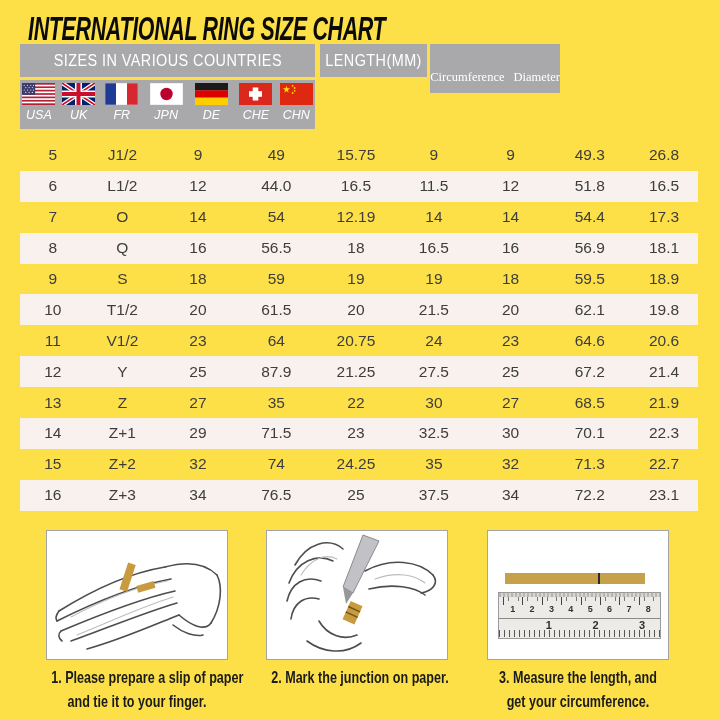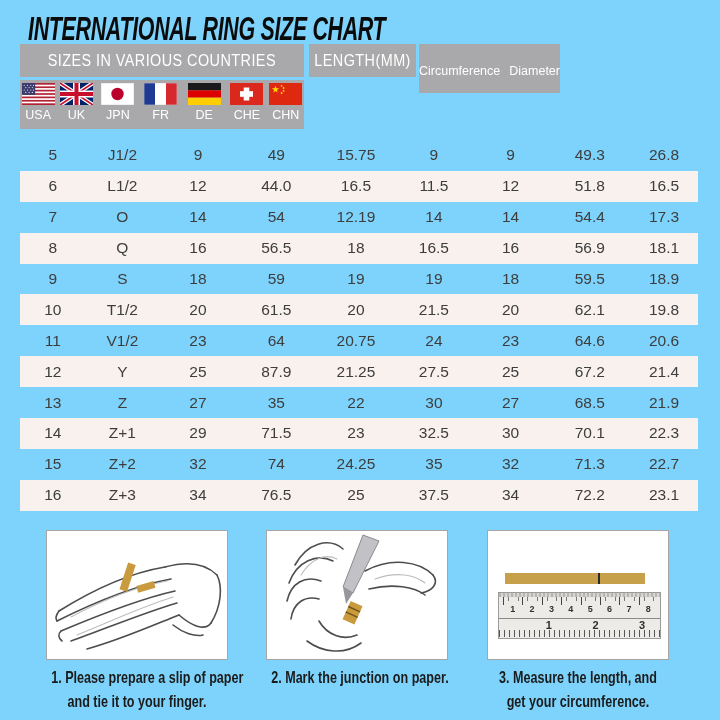--- a/index.html
+++ b/index.html
@@ -1,41 +1,41 @@
 <!DOCTYPE html>
 <html><head>
 <meta charset="utf-8">
 <style>
   * { margin:0; padding:0; box-sizing:border-box; }
   body { width:720px; height:720px; background:#ffffff; font-family:"Liberation Sans", sans-serif; }
-  .page { position:relative; width:720px; height:720px; background:#7dd3fc; overflow:hidden; }
+  .page { position:relative; width:720px; height:720px; background:#fde047; overflow:hidden; }
 
   
   .title{
     position:absolute; left:28px; top:8px; width:680px;
     font-size:34px; font-weight:bold; font-style:italic; color:#0b0b0b;
     letter-spacing:-0.5px; white-space:nowrap;
     transform:scaleX(0.63); transform-origin:left center; line-height:40px;
   }
 
   
   .thead{ position:absolute; left:20px; top:44px; width:540px; height:85px; display:flex; gap:5px; }
   .thead-left{ width:517px; display:flex; flex-direction:column; gap:3px; }
   .thead-right{ flex:1; display:flex; flex-direction:row; gap:3px; }
   .group-h{
     height:33px; background:#a9a9ab; color:#ffffff; display:flex; align-items:center; justify-content:center;
     font-size:16px; letter-spacing:0.5px; transform-origin:center; 
   }
   .group-h .gh-txt{ transform:scaleX(0.9); display:inline-block; white-space:nowrap; }
   .band2{ height:49px; background:#a9a9ab; }
   .flags-row{ display:grid; grid-template-columns:12.8% 14.2% 15% 15.1% 15.6% 14.6% 12.7%; height:49px; }
-  .flag-cell{ display:flex; flex-direction:column; align-items:center; padding-top:3px; }
+  .flag-cell{ display:flex; flex-direction:column; align-items:center; padding-top:3px;font-style:italic; }
   .flag{ width:33px; height:22px; display:block; }
   .flag-label{ color:#ffffff; font-size:12.5px; margin-top:3px; line-height:14px; }
-  .len-cols{ height:49px; display:flex; align-items:flex-end; justify-content:center; gap:9px; padding-bottom:15px; }
+  .len-cols{ height:49px; display:flex; align-items:flex-end; justify-content:center; gap:9px; padding-bottom:8px;font-family:Liberation Serif, serif; }
   .len-cols span{ color:#ffffff; font-size:12.5px; white-space:nowrap; }
 
   
   .tbody{ position:absolute; left:20px; top:140px; width:678px; }
   .trow{
     display:grid; grid-template-columns:9.7% 10.8% 11.5% 11.6% 11.9% 11.1% 11.5% 11.9% 10%;
     height:30.9px; align-items:center;
   }
   .trow:nth-of-type(even){ background:#f8f1ee; }
   .tcell{ text-align:center; font-size:15.5px; color:#3d3d3d; }
@@ -129,34 +129,34 @@
             <path d="M0,0 L33,22 M33,0 L0,22" stroke="#ffffff" stroke-width="4.2"></path>
             <path d="M0,0 L33,22 M33,0 L0,22" stroke="#C8102E" stroke-width="1.7"></path>
             <path d="M16.5,0 V22 M0,11 H33" stroke="#ffffff" stroke-width="7"></path>
             <path d="M16.5,0 V22 M0,11 H33" stroke="#C8102E" stroke-width="4"></path>
           </svg>
           <span class="flag-label">UK</span>
         </div>
 
         <div class="flag-cell">
           <svg class="flag" viewBox="0 0 33 22">
-            <rect width="33" height="22" fill="#ffffff" stroke="#cccccc" stroke-width="0.6"></rect>
-            <circle cx="16.5" cy="11" r="6.2" fill="#bc002d"></circle>
-          </svg>
-          <span class="flag-label">JPN</span>
-        </div>
-
-        <div class="flag-cell">
-          <svg class="flag" viewBox="0 0 33 22">
             <rect width="11" height="22" fill="#1f3a93"></rect>
             <rect x="11" width="11" height="22" fill="#ffffff"></rect>
             <rect x="22" width="11" height="22" fill="#d7282f"></rect>
             <rect width="33" height="22" fill="none" stroke="#cccccc" stroke-width="0.6"></rect>
           </svg>
           <span class="flag-label">FR</span>
+        </div>
+
+        <div class="flag-cell">
+          <svg class="flag" viewBox="0 0 33 22">
+            <rect width="33" height="22" fill="#ffffff" stroke="#cccccc" stroke-width="0.6"></rect>
+            <circle cx="16.5" cy="11" r="6.2" fill="#bc002d"></circle>
+          </svg>
+          <span class="flag-label">JPN</span>
         </div>
 
         <div class="flag-cell">
           <svg class="flag" viewBox="0 0 33 22">
             <rect width="33" height="7.33" fill="#1a1a1a"></rect>
             <rect y="7.33" width="33" height="7.33" fill="#dd0000"></rect>
             <rect y="14.66" width="33" height="7.34" fill="#ffce00"></rect>
           </svg>
           <span class="flag-label">DE</span>
         </div>

